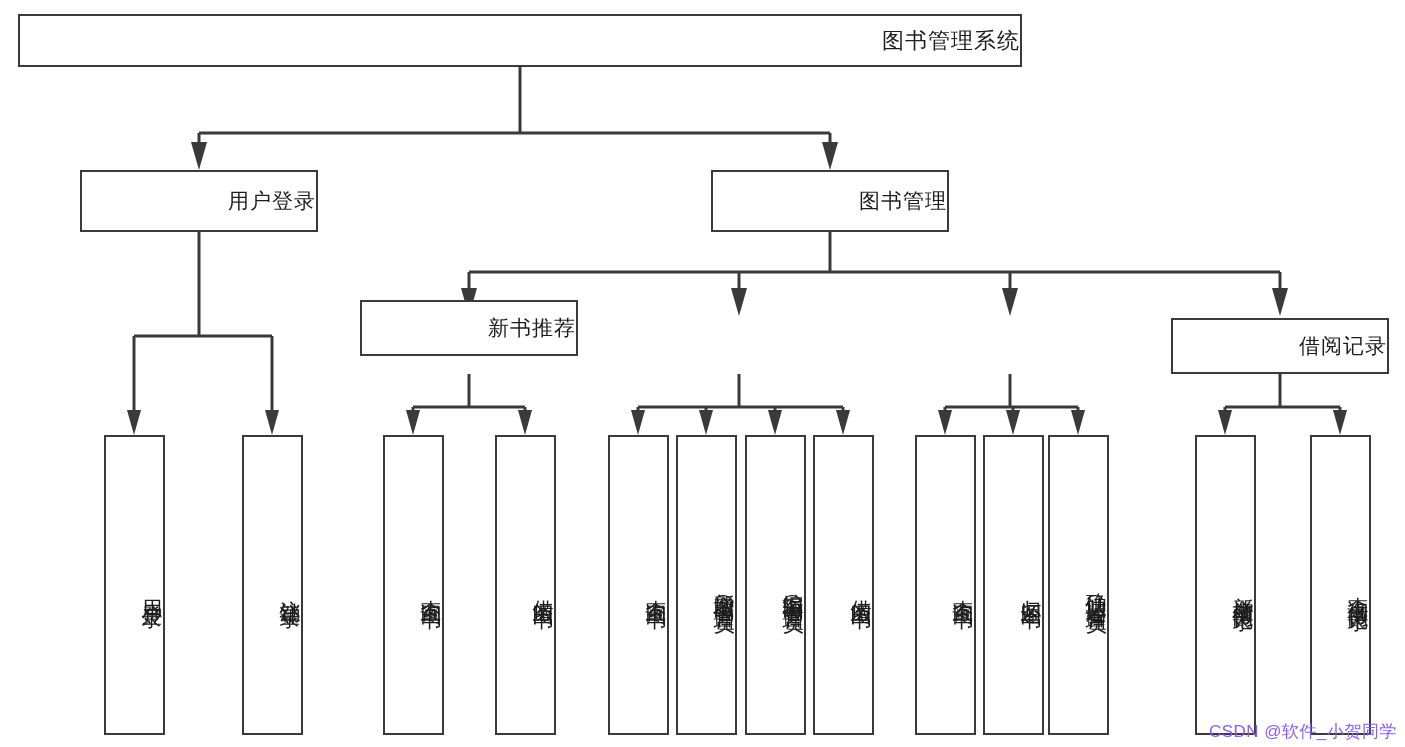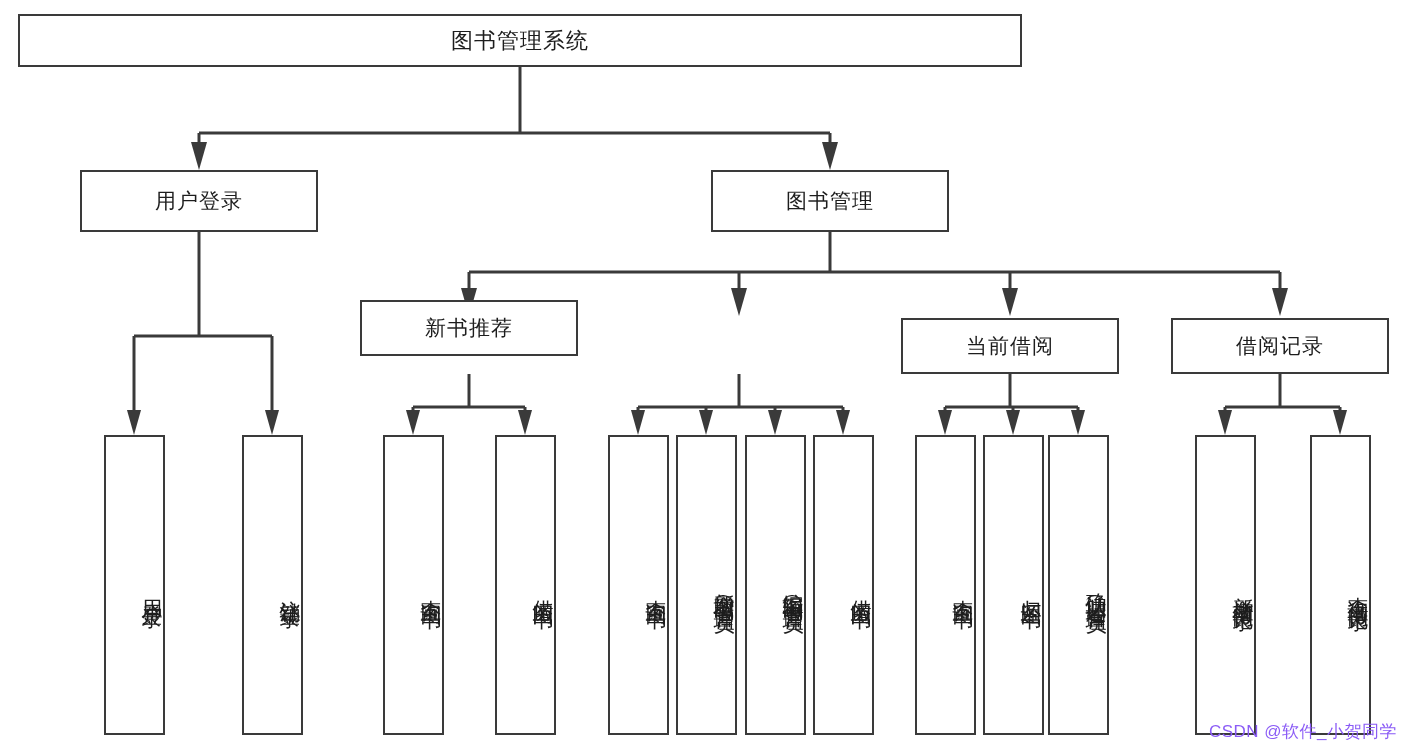--- a/index.html
+++ b/index.html
@@ -16,20 +16,21 @@
     background:#ffffff;
     border:2px solid #3a3a3a;
     display:flex;
     align-items:center;
     justify-content:center;
     color:#1d1d1d;
   }
   .node.horiz{
     font-size:21px;
     letter-spacing:1px;
+    justify-content:flex-end;
   }
   .node.vert{
     writing-mode:vertical-rl;
     text-orientation:upright;
     font-size:21px;
     letter-spacing:3px;
     align-items:flex-start;
     justify-content:center;
     padding-top:8px;
   }
@@ -137,23 +138,20 @@
   <div class="node horiz" style="left:80px;top:170px;width:238px;height:62px;">
     <span>用户登录</span>
   </div>
   <div class="node horiz" style="left:711px;top:170px;width:238px;height:62px;">
     <span>图书管理</span>
   </div>
 
   <div class="node horiz" style="left:360px;top:300px;width:218px;height:56px;">
     <span>新书推荐</span>
   </div>
-  <div class="node horiz" style="left:901px;top:318px;width:218px;height:56px;">
-    <span>当前借阅</span>
-  </div>
   <div class="node horiz" style="left:1171px;top:318px;width:218px;height:56px;">
     <span>借阅记录</span>
   </div>
 
   <div class="node vert" style="left:104px;top:435px;width:61px;height:300px;">
     <span class="vtxt">用户登录</span>
   </div>
   <div class="node vert" style="left:242px;top:435px;width:61px;height:300px;">
     <span class="vtxt">注销登录</span>
   </div>

